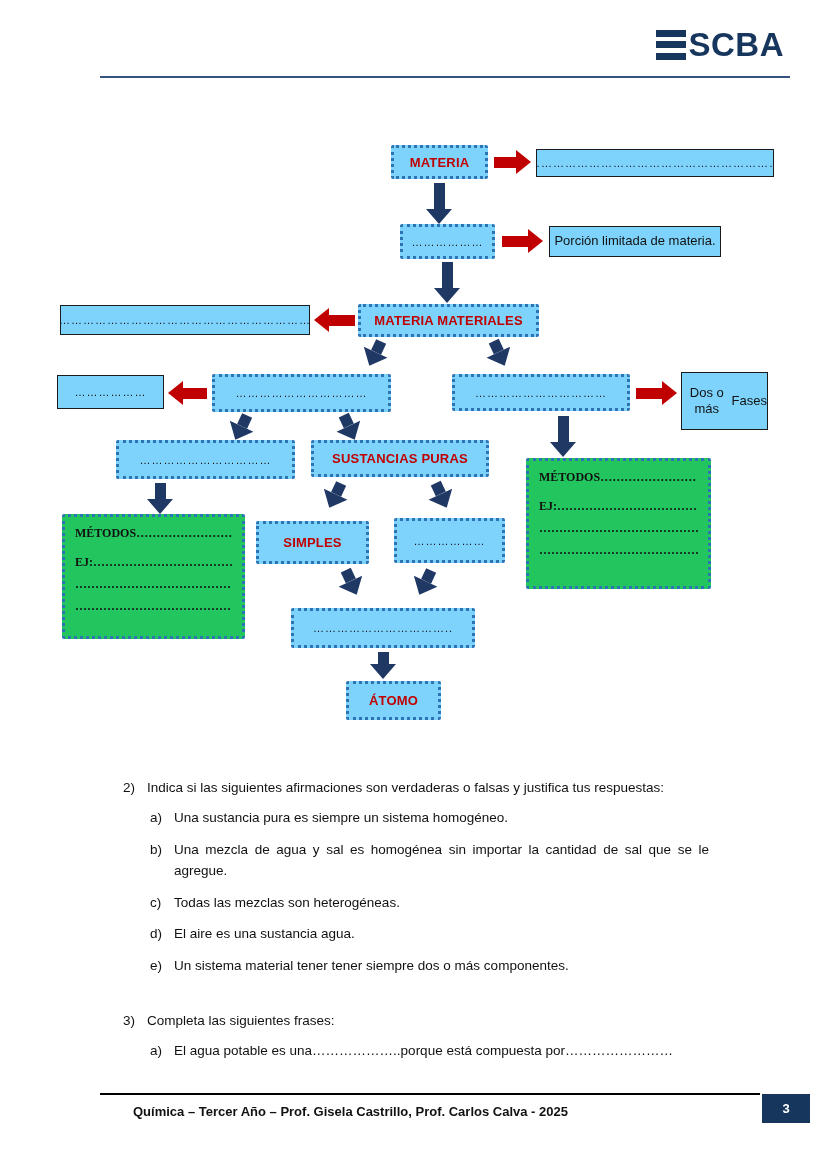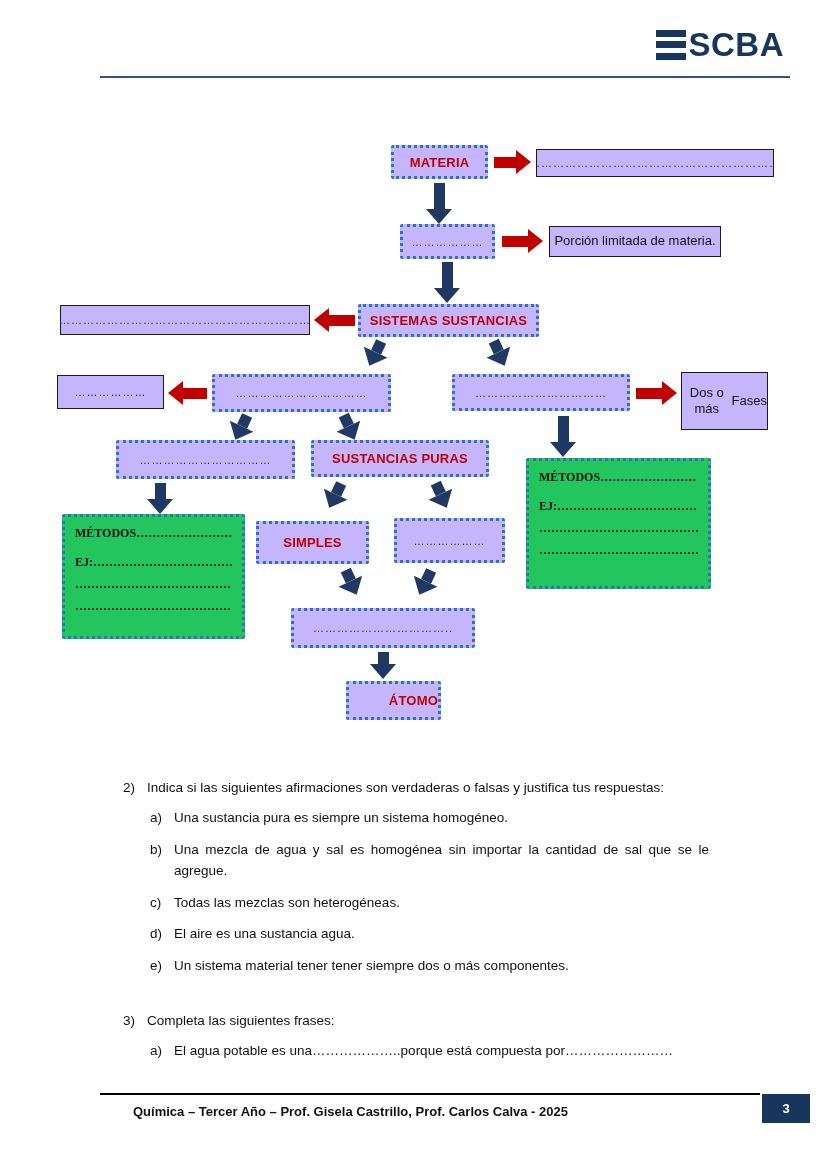--- a/index.html
+++ b/index.html
@@ -9,21 +9,21 @@
 
   
   .logo { position:absolute; top:28px; right:44px; display:flex; align-items:center; gap:2px; }
   .logo-icon { width:30px; height:30px;
     background:linear-gradient(to bottom,#17365D 0 7px,transparent 7px 11.5px,#17365D 11.5px 18.5px,transparent 18.5px 23px,#17365D 23px 30px); }
   .logo-text { font-size:33px; font-weight:bold; color:#17365D; letter-spacing:.5px; line-height:1; }
   .header-rule { position:absolute; left:100px; top:76px; width:690px; border-top:2px solid #33527E; }
 
   
   .box { position:absolute; display:flex; align-items:center; justify-content:center; text-align:center;
-         overflow:hidden; white-space:nowrap; background:#c4b5fd; }
+         overflow:hidden; white-space:nowrap; background:#7dd3fc; }
   .dotted { border:3px dotted #2E74B5; border-radius:2px; }
   .solid  { border:1.5px solid #1b1b1b; }
   .red-label { color:#C00000; font-weight:bold; font-size:13px; letter-spacing:.2px; }
   .dots { font-size:11px; color:#111; letter-spacing:1px; }
   .def  { font-size:13px; color:#111; white-space:normal; line-height:1.25; }
   .col  { flex-direction:row; }
 
   .methods { position:absolute; border:3px dotted #2E74B5; border-radius:2px; background:#22c55e;
              font-weight:bold; font-size:12px; color:#111; padding:9px 10px; overflow:hidden;font-family:Liberation Serif, serif; }
   .methods div { white-space:nowrap; overflow:hidden; margin-bottom:7px; }
@@ -94,21 +94,21 @@
       <span class="def">Porción limitada de materia.</span>
     </div>
 
     <div class="ad" style="left:434px;top:262px;--s:26px;"></div>
 
     <div class="box solid" style="left:60px;top:305px;width:250px;height:30px;">
       <span class="dots">…………………………………………………………………</span>
     </div>
     <div class="ah al" style="left:314px;top:308px;--s:26px;"></div>
     <div class="box dotted" style="left:358px;top:304px;width:181px;height:33px;">
-      <span class="red-label">SISTEMAS SUSTANCIAS</span>
+      <span class="red-label">MATERIA MATERIALES</span>
     </div>
 
     <div class="ad rot-l" style="left:362px;top:340px;--s:12px;"></div>
     <div class="ad rot-r" style="left:486px;top:340px;--s:12px;"></div>
 
     <div class="box solid" style="left:57px;top:375px;width:107px;height:34px;">
       <span class="dots">………………</span>
     </div>
     <div class="ah al" style="left:168px;top:381px;--s:24px;"></div>
     <div class="box dotted" style="left:212px;top:374px;width:179px;height:38px;">
@@ -161,21 +161,21 @@
 
     <div class="ad rot-r" style="left:338px;top:569px;--s:12px;"></div>
     <div class="ad rot-l" style="left:412px;top:569px;--s:12px;"></div>
 
     <div class="box dotted" style="left:291px;top:608px;width:184px;height:40px;">
       <span class="dots">……………………………..</span>
     </div>
 
     <div class="ad" style="left:370px;top:652px;--s:12px;"></div>
 
-    <div class="box dotted" style="left:346px;top:681px;width:95px;height:39px;justify-content:flex-end;">
+    <div class="box dotted" style="left:346px;top:681px;width:95px;height:39px;">
       <span class="red-label">ÁTOMO</span>
     </div>
   </div>
 
   <div class="questions">
 
     <div class="q-head">
       <span class="q-num">2)</span>
       <span class="q-text">Indica si las siguientes afirmaciones son verdaderas o falsas y justifica tus respuestas:</span>
     </div>

